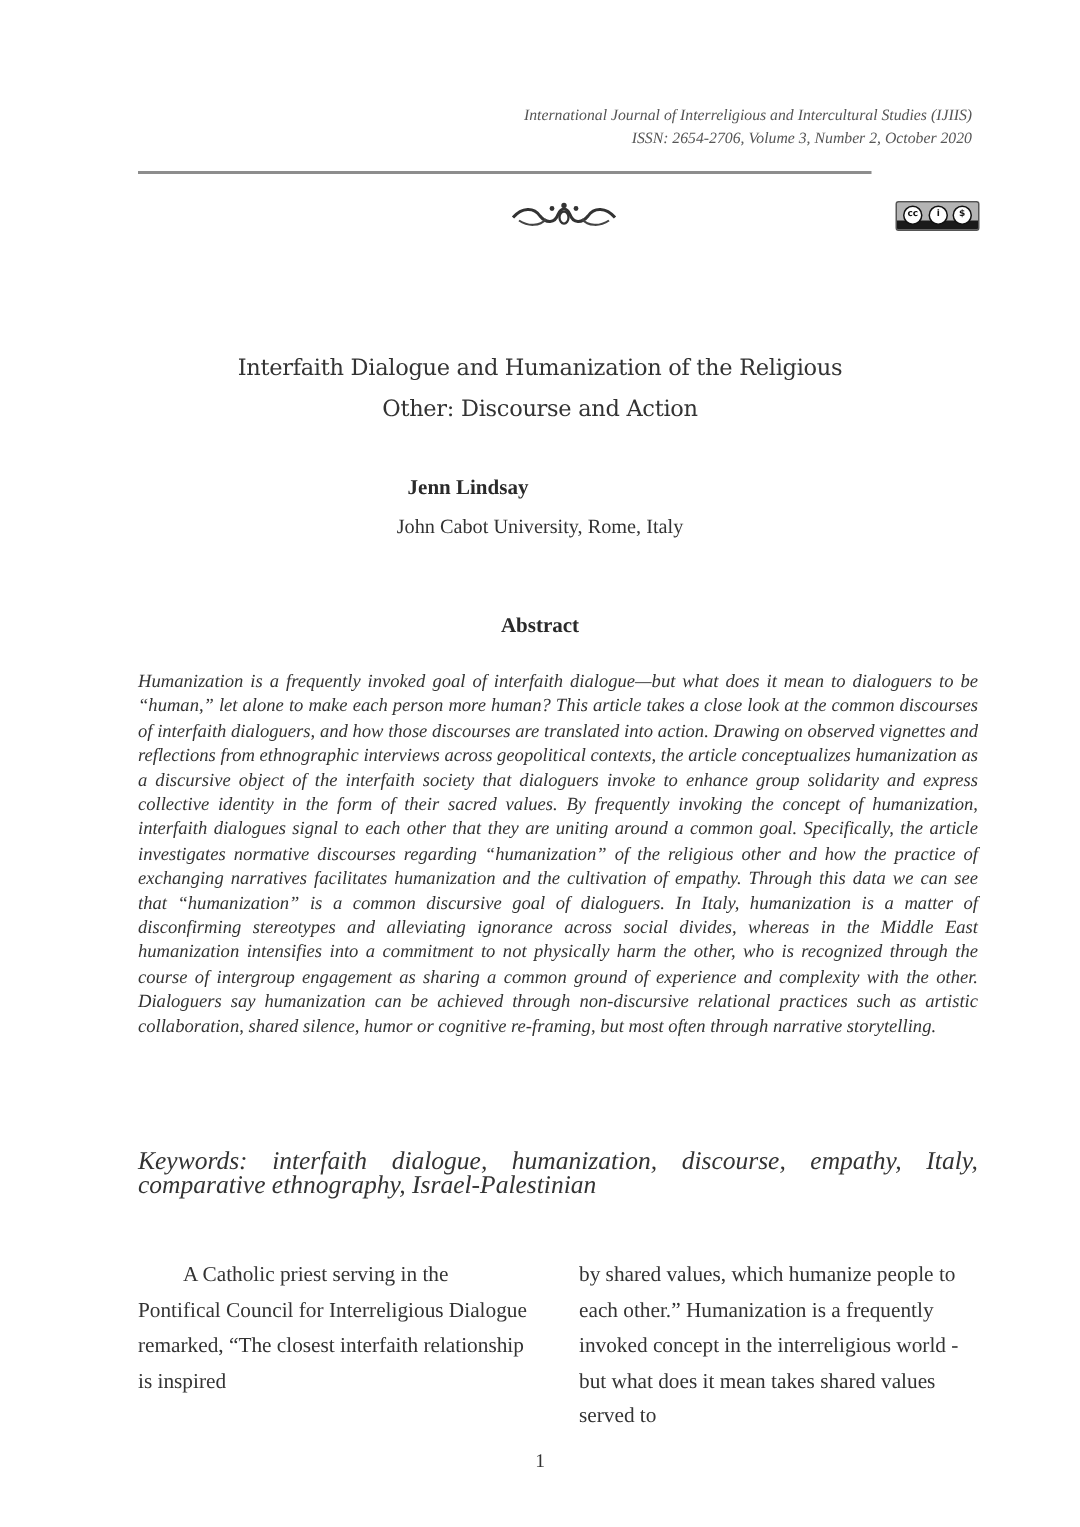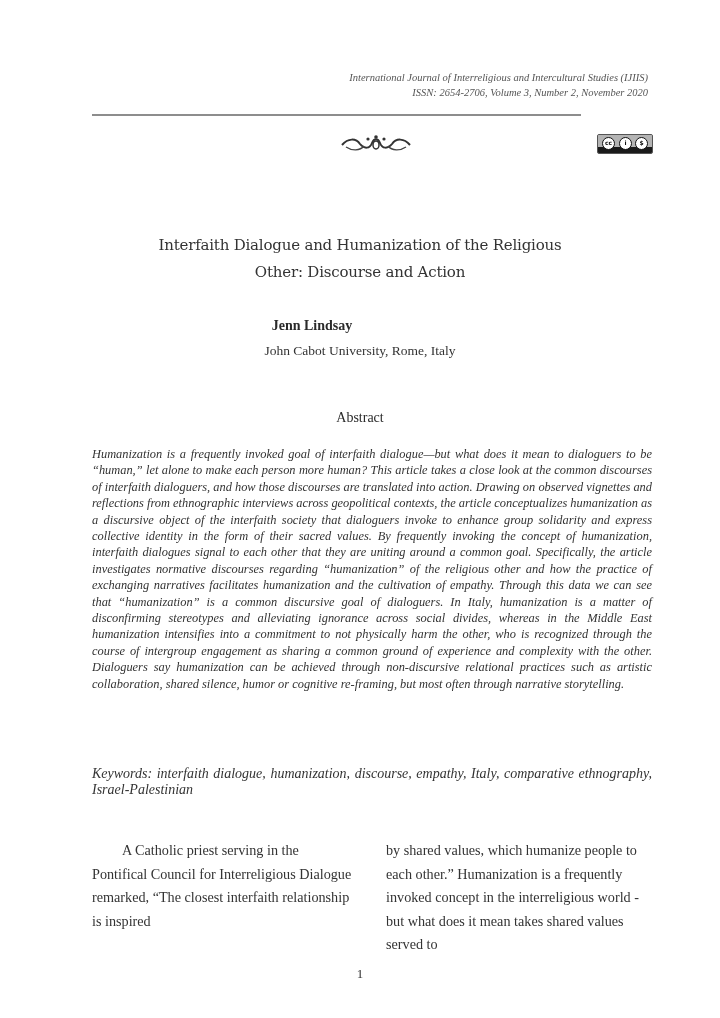--- a/index.html
+++ b/index.html
@@ -12,41 +12,41 @@
   .ornament { position:absolute; left:338px; top:134px; width:76px; height:20px; }
   .cc-badge { position:absolute; left:597px; top:134px; width:56px; height:20px; background:#aaa; border:1px solid #555; border-radius:2px; box-sizing:border-box; overflow:hidden; }
   .cc-badge .cc-top { position:absolute; left:0; top:0; right:0; height:13px; background:#b4b4b4; }
   .cc-badge .cc-bottom { position:absolute; left:0; bottom:0; right:0; height:6px; background:#1a1a1a; }
   .cc-badge .circ { position:absolute; top:2px; width:13px; height:13px; border-radius:50%; border:1.5px solid #111; background:#fff; box-sizing:border-box; font-family:"DejaVu Sans", sans-serif; font-size:6px; font-weight:bold; line-height:10px; text-align:center; color:#111; }
 
   .title { position:absolute; left:60px; width:600px; top:232px; text-align:center; font-family:"DejaVu Serif", serif; font-size:15px; line-height:27px; color:#333; letter-spacing:-0.2px; }
   .author { position:absolute; left:0; width:624px; top:318px; text-align:center; font-weight:bold; font-size:14px; color:#2a2a2a; }
   .affil { position:absolute; left:0; width:720px; top:343px; text-align:center; font-size:13.5px; color:#333; }
   .email { position:absolute; left:0; width:720px; top:369px; text-align:center; font-size:13px; font-style:italic; color:#444; }
-  .abstract-heading { position:absolute; left:0; width:720px; top:410px; text-align:center; font-weight:normal; font-size:14px; color:#2a2a2a; }
+  .abstract-heading { position:absolute; left:0; width:720px; top:410px; text-align:center; font-weight:bold; font-size:14px; color:#2a2a2a; }
 
   .abstract-body { position:absolute; left:92px; width:560px; top:446px; font-style:italic; font-size:12.4px; line-height:16.4px; text-align:justify; color:#333; }
-  .keywords { position:absolute; left:92px; width:560px; top:766px; font-style:italic; font-size:14px; line-height:16.4px; text-align:justify; color:#333; }
+  .keywords { position:absolute; left:92px; width:560px; top:766px; font-style:italic; font-size:17px; line-height:16.4px; text-align:justify; color:#333; }
 
   .col { position:absolute; top:839px; width:260px; font-size:14.2px; line-height:23.5px; color:#333; }
   .col-left { left:92px; }
   .col-right { left:386px; top:839px; }
   .intro-heading { font-weight:bold; font-size:15px; color:#222; display:block; }
   .para-indent { text-indent:30px; display:block; }
 
   .page-number { position:absolute; left:0; width:720px; top:966px; text-align:center; font-size:13px; color:#333; }
 </style>
 </head>
 <body>
 
 <div class="page">
 
   <div class="running-head">
     <div>International Journal of Interreligious and Intercultural Studies (IJIIS)</div>
-    <div>ISSN: 2654-2706, Volume 3, Number 2, November 2020</div>
+    <div>ISSN: 2654-2706, Volume 3, Number 2, October 2020</div>
   </div>
   <div class="head-rule"></div>
 
   <div class="ornament">
     <svg width="76" height="20" viewBox="0 0 76 20">
       <path d="M4 11 C10 4,18 4,22 10 C26 15,32 15,34 9 C36 4,40 4,42 9 C44 15,50 15,54 10 C58 4,66 4,72 11" fill="none" stroke="#333" stroke-width="2"></path>
       <path d="M8 13 C14 17,22 17,26 12 M50 12 C54 17,62 17,68 13" fill="none" stroke="#444" stroke-width="1.4"></path>
       <circle cx="30" cy="5" r="1.6" fill="#333"></circle>
       <circle cx="38" cy="3" r="1.8" fill="#333"></circle>
       <circle cx="46" cy="5" r="1.6" fill="#333"></circle>

